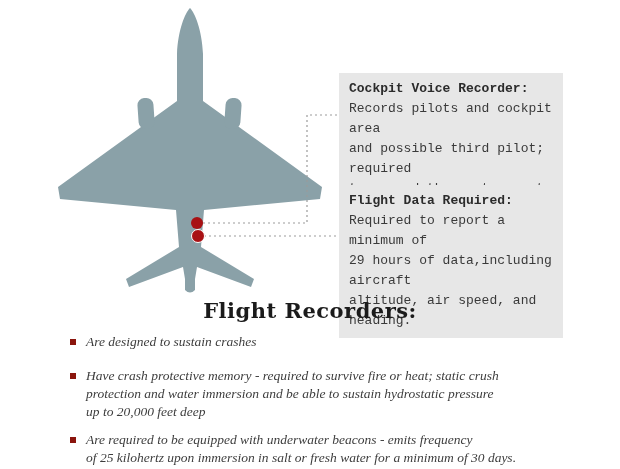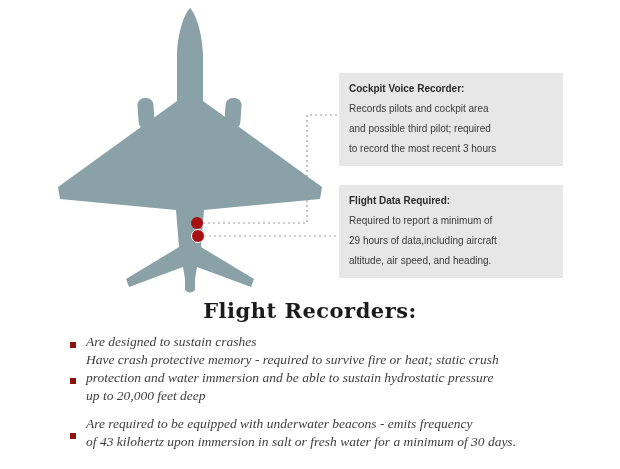--- a/index.html
+++ b/index.html
@@ -16,23 +16,24 @@
     left: 0; top: 0;
     width: 620px; height: 469px;
   }
   .callout {
     position: absolute;
     left: 339px;
     width: 224px;
     background: #e7e7e7;
     padding: 6px 10px 7px 10px;
     box-sizing: border-box;
-    font-size: 10px;
+    font-size: 13px;
     line-height: 20px;
     color: #3a3a3a;
+    font-family: Liberation Mono, monospace;
   }
   .callout-cvr { top: 73px; }
   .callout-fdr { top: 185px; }
   .callout-title {
     font-weight: bold;
     color: #2b2b2b;
   }
   .callout-body {
     white-space: pre-line;
   }
@@ -49,23 +50,23 @@
     letter-spacing: 0.5px;
   }
   .bullet-list {
     position: absolute;
     left: 70px;
     top: 333px;
     width: 510px;
   }
   .bullet-item {
     display: flex;
-    align-items: center;
+    align-items: flex-start;
   }
-  .bullet-item + .bullet-item { }
+  .bullet-item + .bullet-item { margin-top: 16px; }
   .bullet-item.tight { margin-top: 10px; }
   .bullet-square {
     flex: 0 0 auto;
     width: 6px;
     height: 6px;
     background: #8b150d;
     margin-top: 6px;
     margin-right: 10px;
   }
   .bullet-text {
@@ -149,17 +150,17 @@
     </div>
     <div class="bullet-item">
       <span class="bullet-square"></span>
       <span class="bullet-text">Have crash protective memory - required to survive fire or heat; static crush
 protection and water immersion and be able to sustain hydrostatic pressure
 up to 20,000 feet deep</span>
     </div>
     <div class="bullet-item tight">
       <span class="bullet-square"></span>
       <span class="bullet-text">Are required to be equipped with underwater beacons - emits frequency
-of 43 kilohertz upon immersion in salt or fresh water for a minimum of 30 days.</span>
+of 25 kilohertz upon immersion in salt or fresh water for a minimum of 30 days.</span>
     </div>
   </div>
 
 </div>
 
 </body></html>

